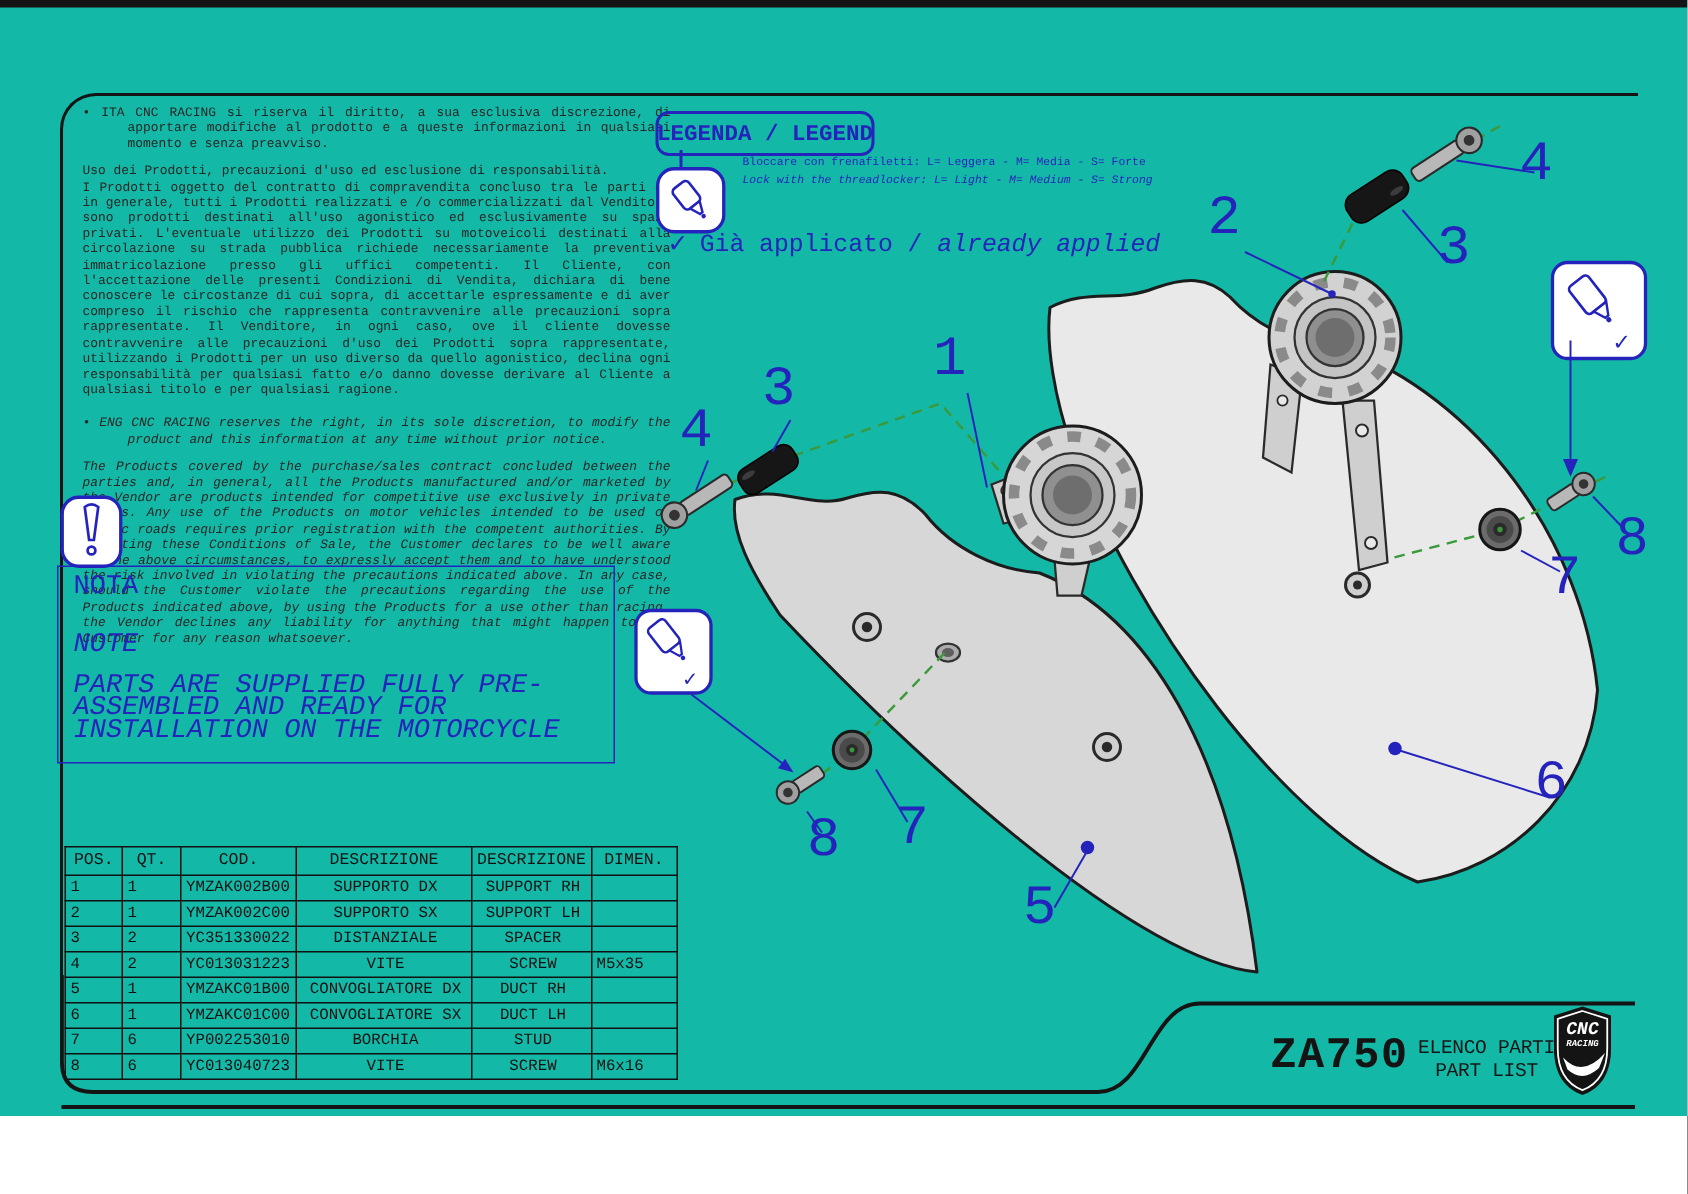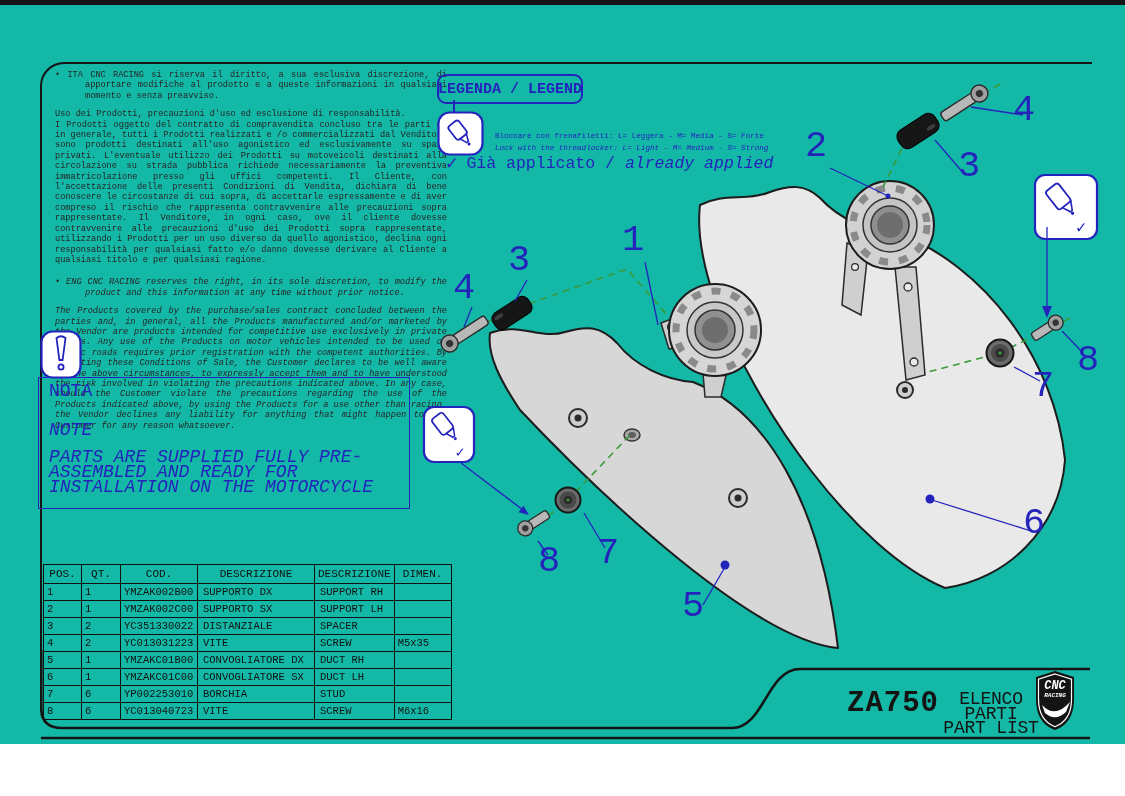--- a/index.html
+++ b/index.html
@@ -18,38 +18,38 @@
   #disclaimer p{margin:0;text-align:justify;}
   .hang{padding-left:30px;text-indent:-30px;}
   .gap8{height:8px;} .gap12{height:12px;}
   .it{font-style:italic;}
   
   #legend-box{left:437px;top:74px;width:142px;height:26px;border:2px solid #2424bd;
               border-radius:9px;display:flex;align-items:center;justify-content:center;
               color:#2424bd;font-size:15px;font-weight:bold;white-space:nowrap;}
   #legend-connector{left:453px;top:100px;width:2px;height:12px;background:#2424bd;}
   #legend-icon-box{left:437px;top:111px;}
-  #legend-lines{left:495px;top:130px;font-size:7.6px;line-height:12px;color:#2424bd;white-space:nowrap;}
+  #legend-lines{left:495px;top:103px;font-size:7.6px;line-height:12px;color:#2424bd;white-space:nowrap;}
   #applied-row{left:446px;top:151px;color:#2424bd;font-size:16.5px;display:flex;align-items:center;}
   #applied-row .chk{font-size:19px;font-weight:bold;margin-right:9px;}
   
   #warn-icon{left:40px;top:330px;}
   #note-box{left:38px;top:377px;width:372px;height:132px;border:1.6px solid #2424bd;
             color:#2424bd;font-size:18px;line-height:15px;padding:6px 10px;box-sizing:border-box;}
   #note-box p{margin:0 0 0 0;}
   #note-box .sp{height:12px;}
   
   #parts-table{left:43px;top:564px;border-collapse:collapse;font-size:10.5px;color:#111;}
   #parts-table td,#parts-table th{border:1.2px solid #111;padding:0 3px;height:16px;
       font-weight:normal;white-space:nowrap;}
   #parts-table th{height:18px;font-size:11px;}
-  #parts-table td.l{text-align:left;padding-left:5px;}
+  #parts-table td.l{text-align:center;padding-left:5px;}
   
   #model{left:826px;top:687px;font-size:29px;font-weight:bold;letter-spacing:1px;color:#141414;margin-left:21px;}
-  #list-title{left:932px;top:692px;width:118px;text-align:center;font-size:18px;
+  #list-title{left:932px;top:692px;width:118px;text-align:center;font-size:13px;
               line-height:14.5px;letter-spacing:-0.2px;color:#141414;}
   #rev{left:995px;top:759px;width:95px;text-align:left;font-size:17px;color:#141414;}
   #rev .v{font-weight:bold;font-style:italic;}
   
   .callout{position:absolute;color:#2424bd;font-size:37px;line-height:37px;}
 </style>
 </head>
 <body>
 
 <div id="page">

